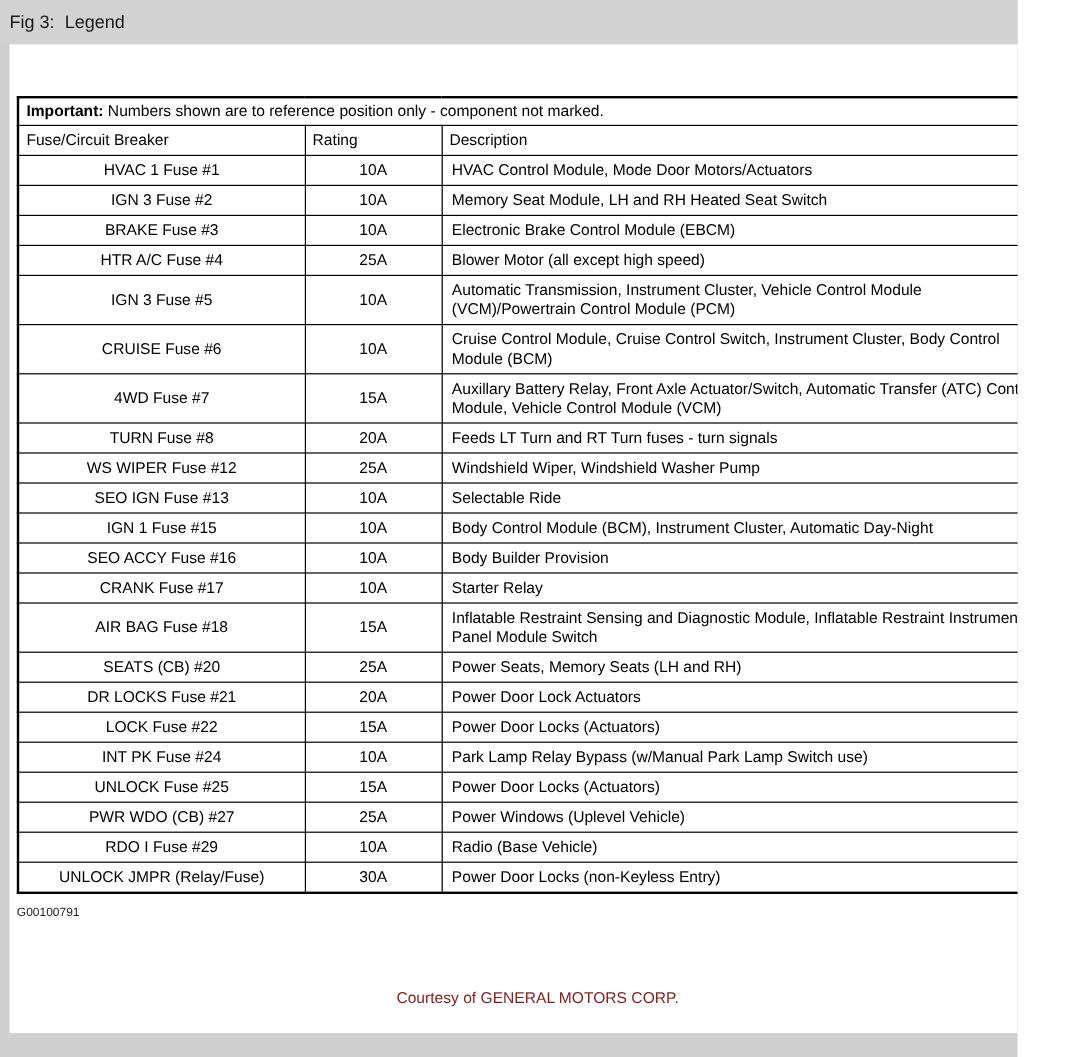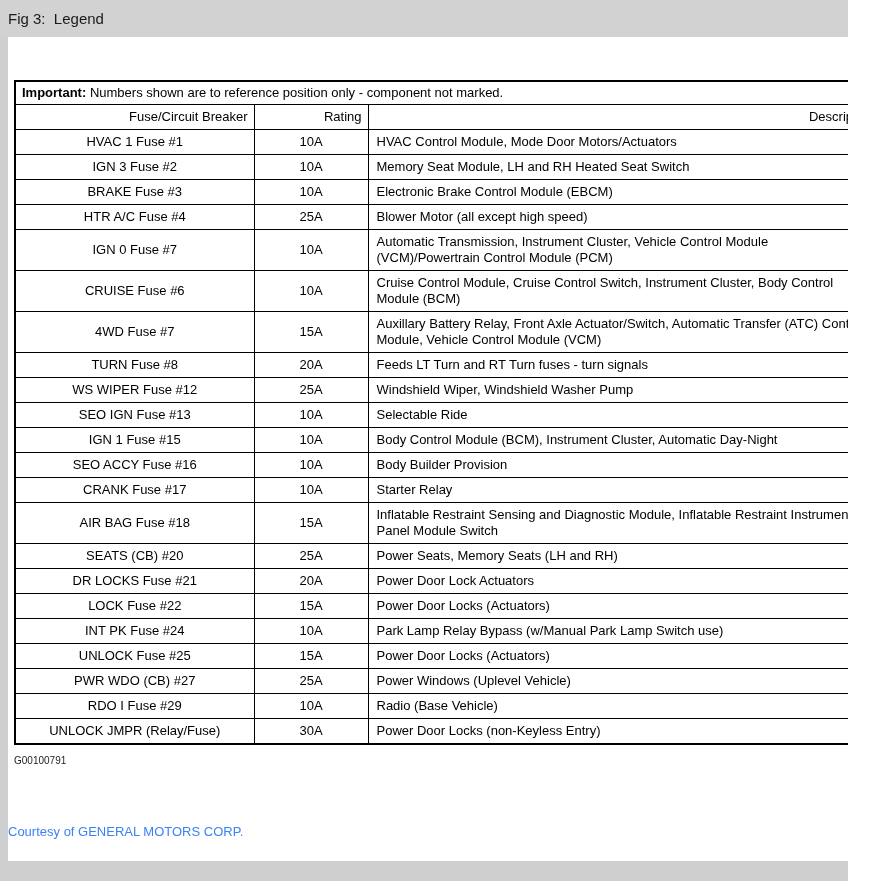--- a/index.html
+++ b/index.html
@@ -61,36 +61,37 @@
     font-weight: normal;
     vertical-align: middle;
     overflow-wrap: break-word;
   }
   tr.important-row td {
     text-align: left;
     padding: 3px 6px;
   }
   tr.important-row b { font-weight: bold; }
   tr.important-row .note-text { white-space: pre-wrap; }
-  tr.col-header-row th { text-align: right; }
+  tr.col-header-row th { text-align: left; }
   td.c-fuse   { text-align: center; }
   td.c-rating { text-align: center; }
   td.c-desc   { text-align: left; padding-left: 8px; }
   .gcode {
     margin: 10px 0 0 6px;
     font-size: 10px;
     color: #222222;
   }
   .courtesy {
     position: absolute;
     left: 0;
     right: 0;
     bottom: 22px;
+    text-align: center;
     font-size: 13px;
-    color: #3b82f6;
+    color: #7f1d1d;
   }
 </style>
 </head>
 <body>
 
 <div class="page">
 
   <div class="titlebar">
     <span>Fig 3: </span>
     <span> Legend</span>
@@ -136,21 +137,21 @@
             <td class="c-desc">Electronic Brake Control Module (EBCM)</td>
           </tr>
 
           <tr>
             <td class="c-fuse">HTR A/C Fuse #4</td>
             <td class="c-rating">25A</td>
             <td class="c-desc">Blower Motor (all except high speed)</td>
           </tr>
 
           <tr>
-            <td class="c-fuse">IGN 0 Fuse #7</td>
+            <td class="c-fuse">IGN 3 Fuse #5</td>
             <td class="c-rating">10A</td>
             <td class="c-desc">Automatic Transmission, Instrument Cluster, Vehicle Control Module (VCM)/Powertrain Control Module (PCM)</td>
           </tr>
 
           <tr>
             <td class="c-fuse">CRUISE Fuse #6</td>
             <td class="c-rating">10A</td>
             <td class="c-desc">Cruise Control Module, Cruise Control Switch, Instrument Cluster, Body Control Module (BCM)</td>
           </tr>
 

